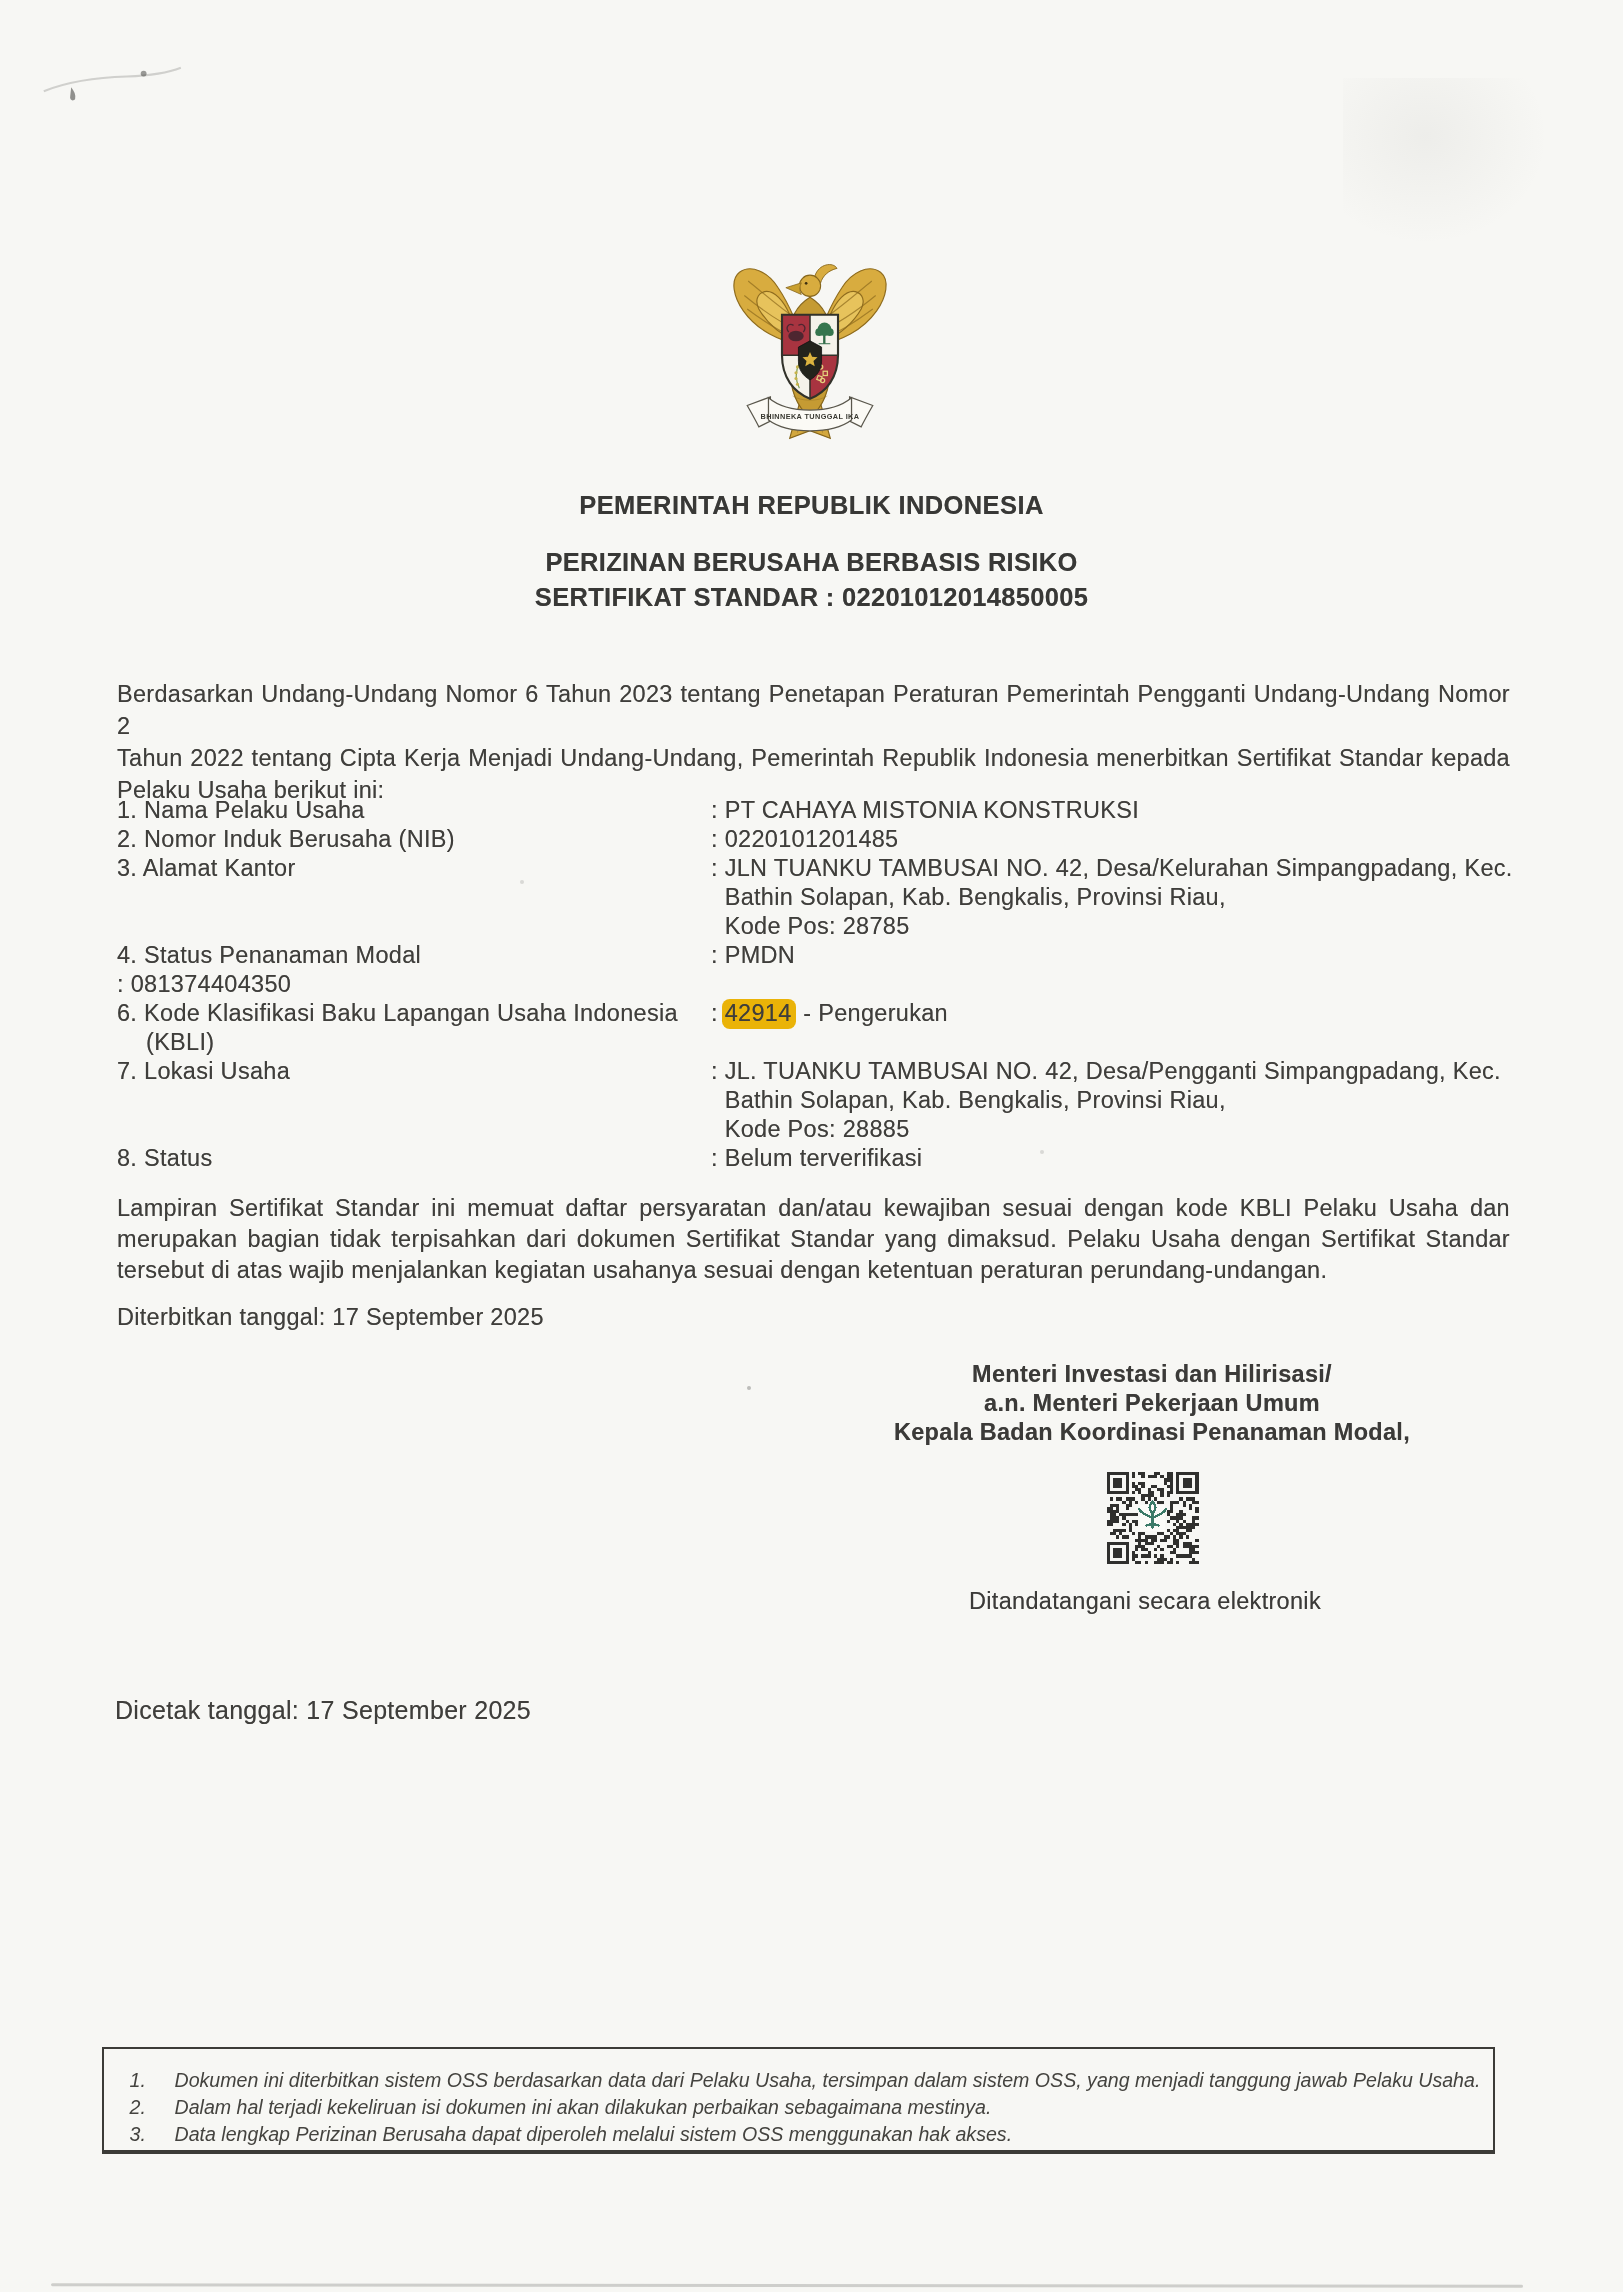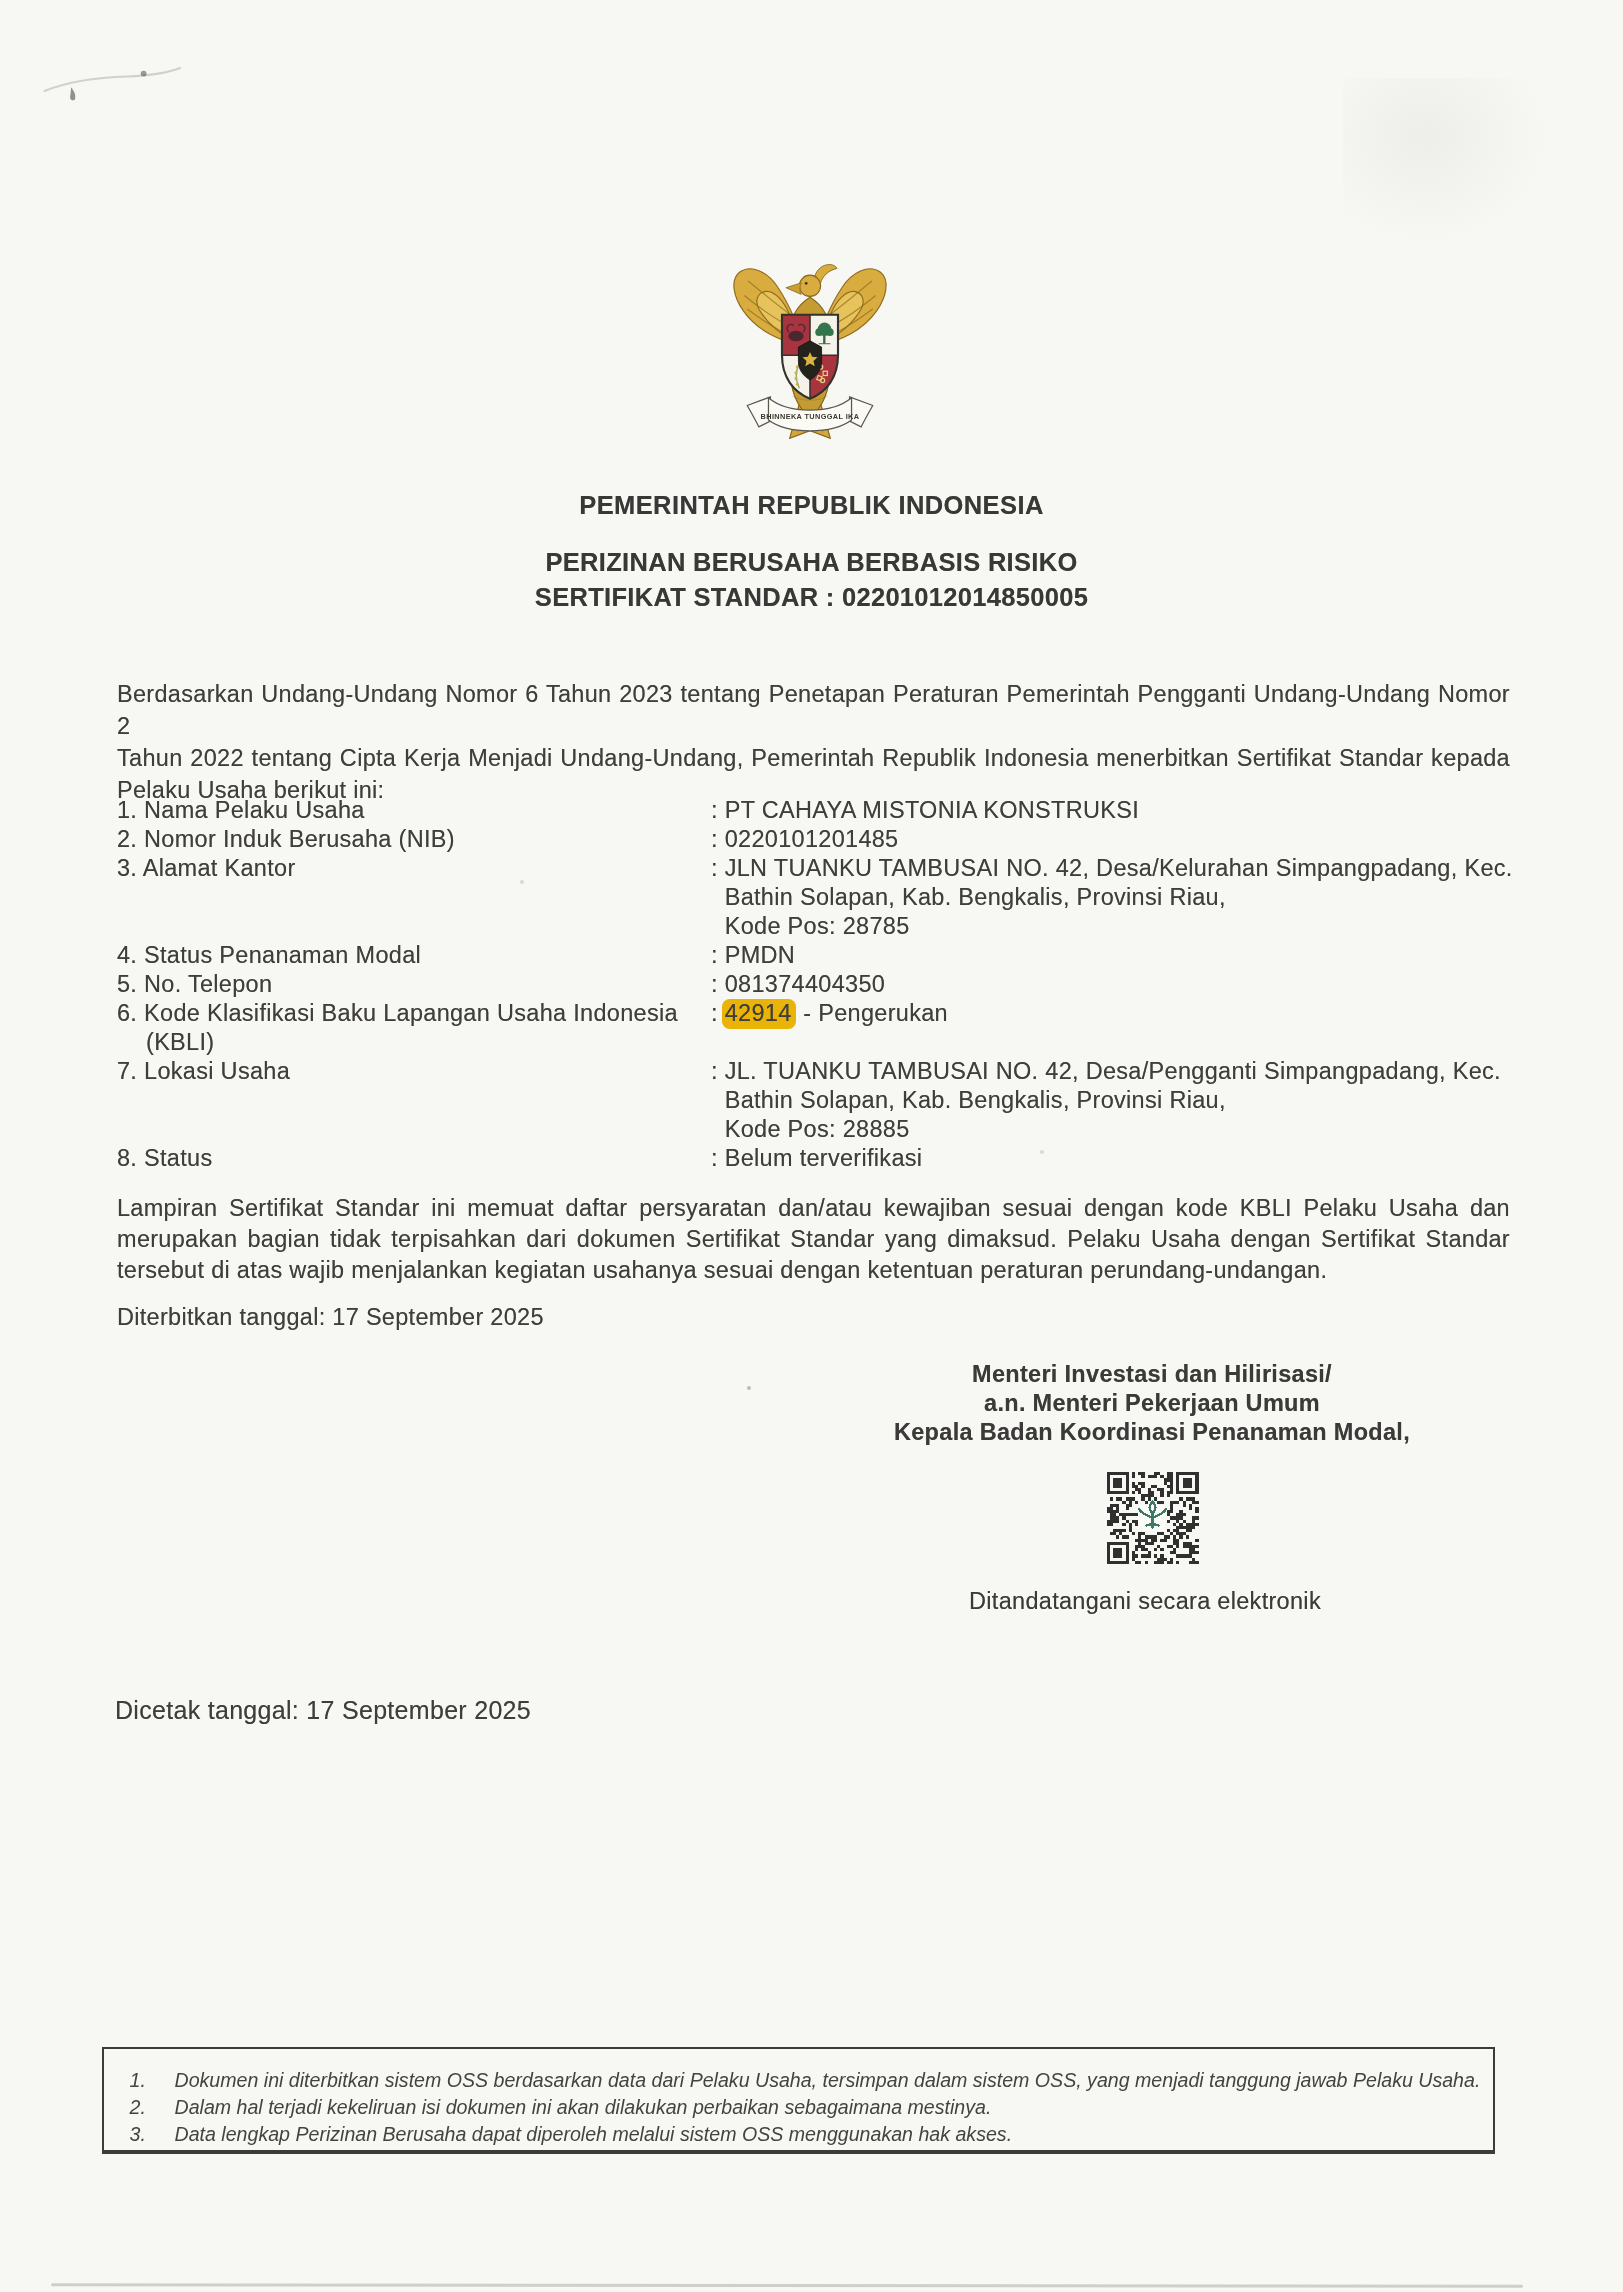--- a/index.html
+++ b/index.html
@@ -206,21 +206,20 @@
 
     <div class="frow">
       <div class="flabel"><span>4.</span> <span>Status Penanaman Modal</span></div>
       <div class="fcolon">:</div>
       <div class="fval">
           <div class="vline">PMDN</div>
         </div>
     </div>
 
     <div class="frow">
-      <div class="flabel"><span>5.</span> <span>No. Telepon</span></div>
       <div class="fcolon">:</div>
       <div class="fval">
           <div class="vline">081374404350</div>
         </div>
     </div>
 
     <div class="frow">
       <div class="flabel">
         <div><span>6.</span> <span>Kode Klasifikasi Baku Lapangan Usaha Indonesia</span></div>
         <div class="l2">(KBLI)</div>

